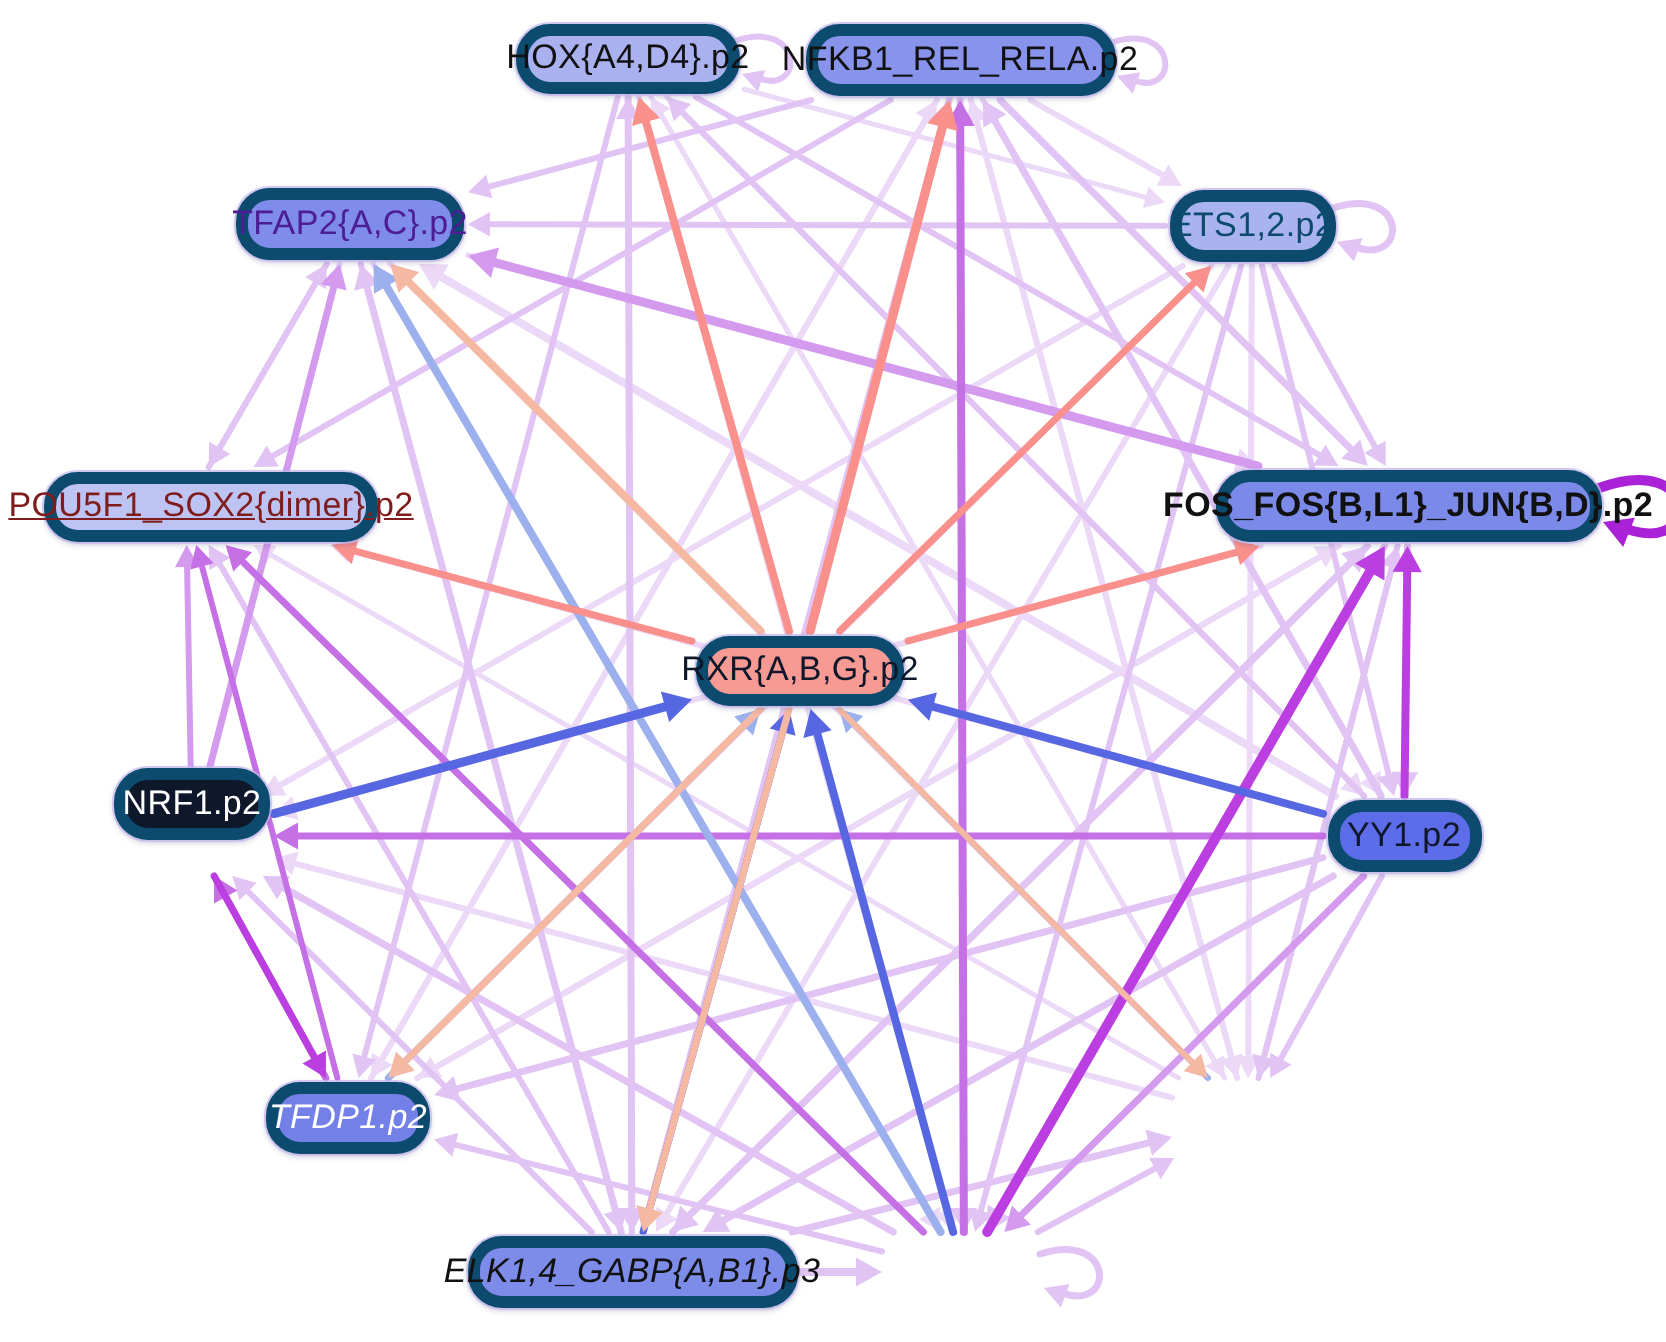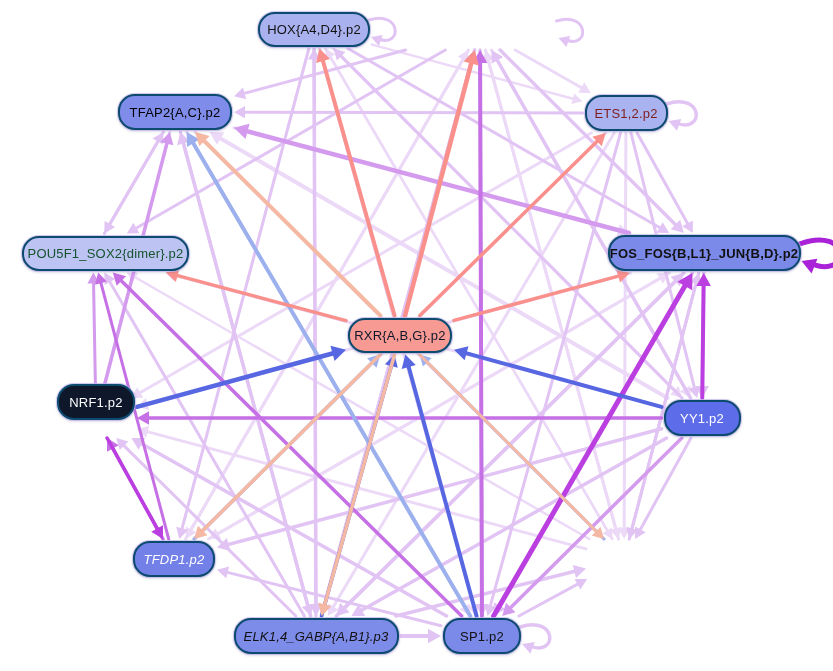--- a/index.html
+++ b/index.html
@@ -9,23 +9,23 @@
     overflow:hidden;
     background:#ffffff;
     font-family:"Liberation Sans", sans-serif;
   }
   #edges{position:absolute;left:0;top:0;}
   #nodes{position:absolute;left:0;top:0;width:100%;height:100%;pointer-events:none;}
   .node{
     position:absolute;
     display:flex;align-items:center;justify-content:center;
     border-radius:17px;
-    border:2px solid #0c4a6e;
+    border:6px solid #0c4a6e;
     box-shadow:0 0 0 1px rgba(196,186,238,0.75), 0 1px 3px rgba(70,70,120,0.35);
-    font-size:13px;
+    font-size:17px;
     letter-spacing:0.2px;
     white-space:nowrap;
     pointer-events:auto;
     cursor:pointer;
     box-sizing:border-box;
     text-align:center;
   }
   .node span{pointer-events:none;}
   svg g.edge{cursor:pointer;}
 </style>
@@ -420,44 +420,44 @@
       </g>
       <g class="edge">
         <line x1="454" y1="320.4342105263158" x2="622.902108986023" y2="274.875089023507" stroke="#f9908c" stroke-width="3.5" stroke-linecap="round"></line>
         <polygon points="629.8536585365854,273 620.012617126967,282.59395142650715 616.5228681109958,269.65634531851606" fill="#f9908c"></polygon>
       </g>
     </svg>
   <div id="nodes">
       <div class="node" style="left: 258px; top: 11.5px; width: 112px; height: 35px; background: rgb(169, 178, 239); color: rgb(17, 17, 17);">
         <span>HOX{A4,D4}.p2</span>
       </div>
-      <div class="node" style="left: 118px; top: 94px; width: 114px; height: 36px; background: rgb(127, 140, 233); color: #000000;">
+      <div class="node" style="left: 402.5px; top: 12px; width: 155px; height: 36px; background: rgb(136, 147, 236); color: rgb(17, 17, 17);">
+        <span>NFKB1_REL_RELA.p2</span>
+      </div>
+      <div class="node" style="left: 118px; top: 94px; width: 114px; height: 36px; background: rgb(127, 140, 233); color: #4c1d95;">
         <span>TFAP2{A,C}.p2</span>
       </div>
-      <div class="node" style="left: 584.5px; top: 95px; width: 83px; height: 36px; background: rgb(169, 179, 240); color: #7f1d1d;">
+      <div class="node" style="left: 584.5px; top: 95px; width: 83px; height: 36px; background: rgb(169, 179, 240); color: #0c4a6e;">
         <span>ETS1,2.p2</span>
       </div>
-      <div class="node" style="left: 22px; top: 235.5px; width: 167px; height: 35px; background: rgb(189, 196, 243); color: #14532d;">
+      <div class="node" style="left: 22px; top: 235.5px; width: 167px; height: 35px; background: rgb(189, 196, 243); color: #7f1d1d; text-decoration: underline;">
         <span>POU5F1_SOX2{dimer}.p2</span>
       </div>
       <div class="node" style="left: 607.5px; top: 235px; width: 193px; height: 36px; background: rgb(123, 137, 232); color: rgb(17, 17, 17); font-weight: bold;">
         <span>FOS_FOS{B,L1}_JUN{B,D}.p2</span>
       </div>
       <div class="node" style="left: 348px; top: 317.5px; width: 104px; height: 35px; background: rgb(248, 154, 148); color: #0f172a;">
         <span>RXR{A,B,G}.p2</span>
       </div>
       <div class="node" style="left: 57px; top: 384px; width: 78px; height: 36px; background: #0f172a; color: rgb(255, 255, 255);">
         <span>NRF1.p2</span>
       </div>
-      <div class="node" style="left: 663.5px; top: 400px; width: 77px; height: 36px; background: rgb(93, 108, 233); color: #ffffff;">
+      <div class="node" style="left: 663.5px; top: 400px; width: 77px; height: 36px; background: rgb(93, 108, 233); color: #0f172a;">
         <span>YY1.p2</span>
       </div>
       <div class="node" style="left: 133px; top: 541px; width: 82px; height: 36px; background: rgb(114, 128, 232); color: rgb(255, 255, 255); font-style: italic;">
         <span>TFDP1.p2</span>
       </div>
       <div class="node" style="left: 233.5px; top: 618px; width: 165px; height: 36px; background: rgb(126, 140, 233); color: rgb(17, 17, 17); font-style: italic;">
         <span>ELK1,4_GABP{A,B1}.p3</span>
-      </div>
-      <div class="node" style="left: 443px; top: 618px; width: 78px; height: 36px; background: rgb(123, 137, 232); color: rgb(17, 17, 17);">
-        <span>SP1.p2</span>
       </div>
     </div>
 </div>
 
 </body></html>

